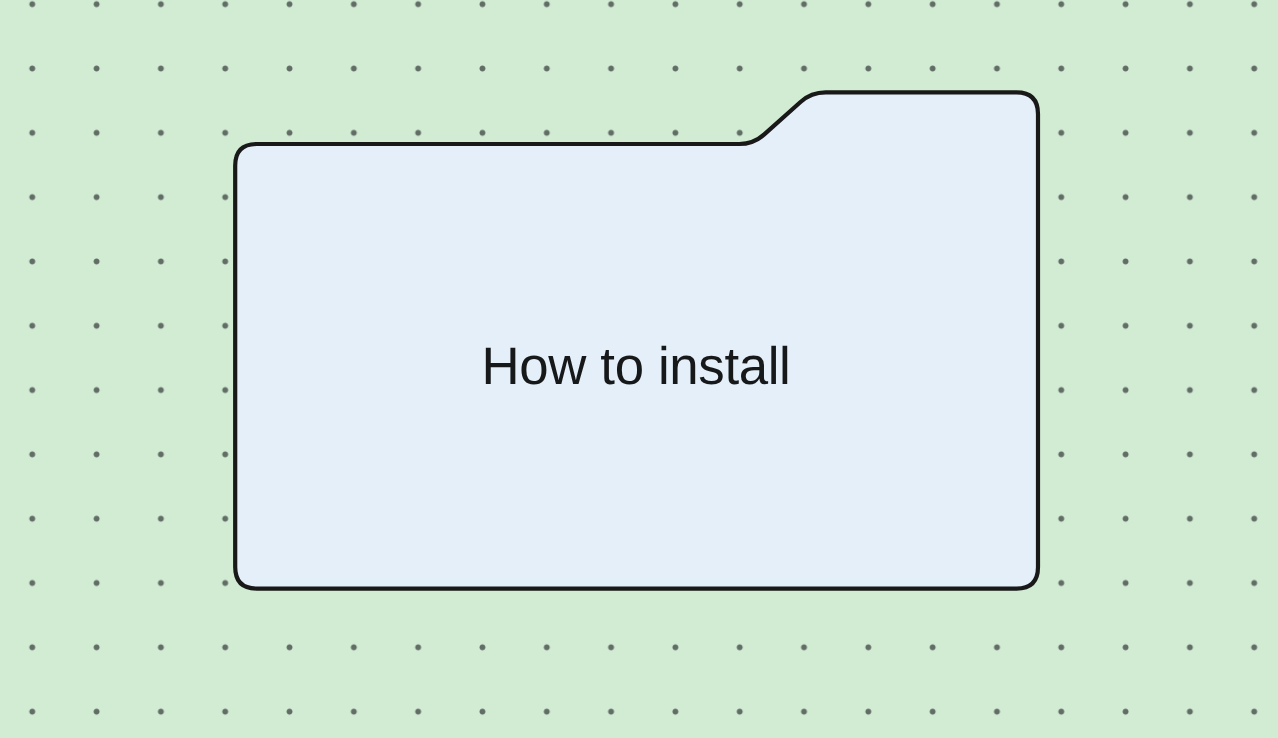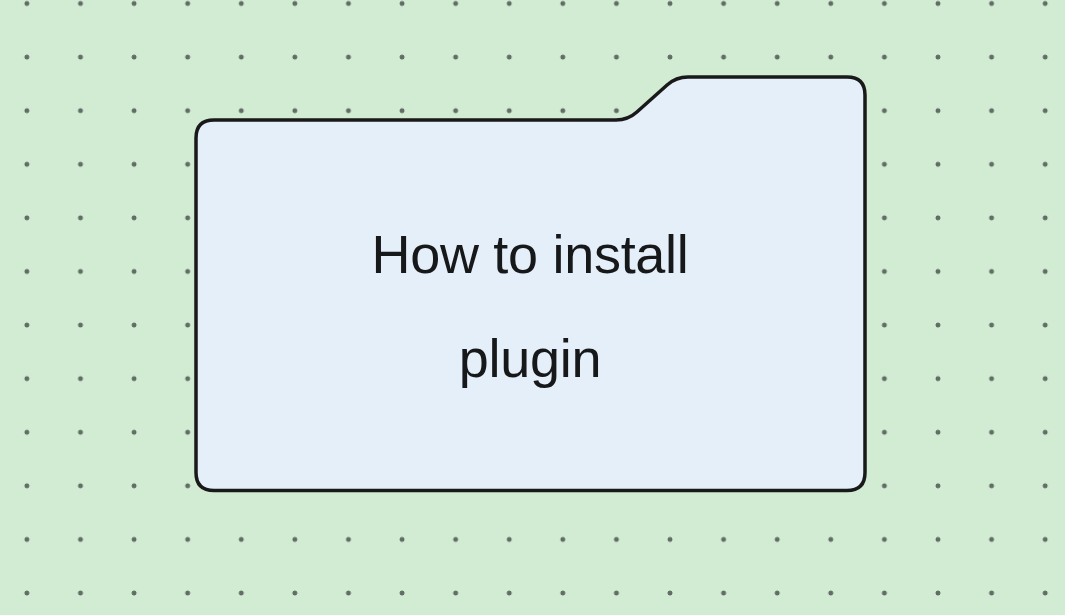--- a/index.html
+++ b/index.html
@@ -41,21 +41,21 @@
     position: absolute;
     left: 0;
     right: 0;
     top: 49px;
     bottom: 4px;
     display: flex;
     flex-direction: column;
     align-items: center;
     justify-content: center;
     font-family: "Liberation Sans", "DejaVu Sans", sans-serif;
-    font-size: 54px;
+    font-size: 44px;
     line-height: 80px;
     font-weight: 500;
     letter-spacing: -0.3px;
     color: var(--node-text, #16181a);
     text-align: center;
     gap: 24px;
   }
   .folder-label span {
     display: block;
   }
@@ -76,16 +76,15 @@
         V 401.5
         Q 675 419.5 657 419.5
         H 24
         Q 6 419.5 6 401.5
         V 67
         Q 6 49 24 49
         Z"></path>
     </svg>
     <div class="folder-label">
       <span>How to install</span>
-      <span>plugin</span>
     </div>
   </div>
 </div>
 
 </body></html>

